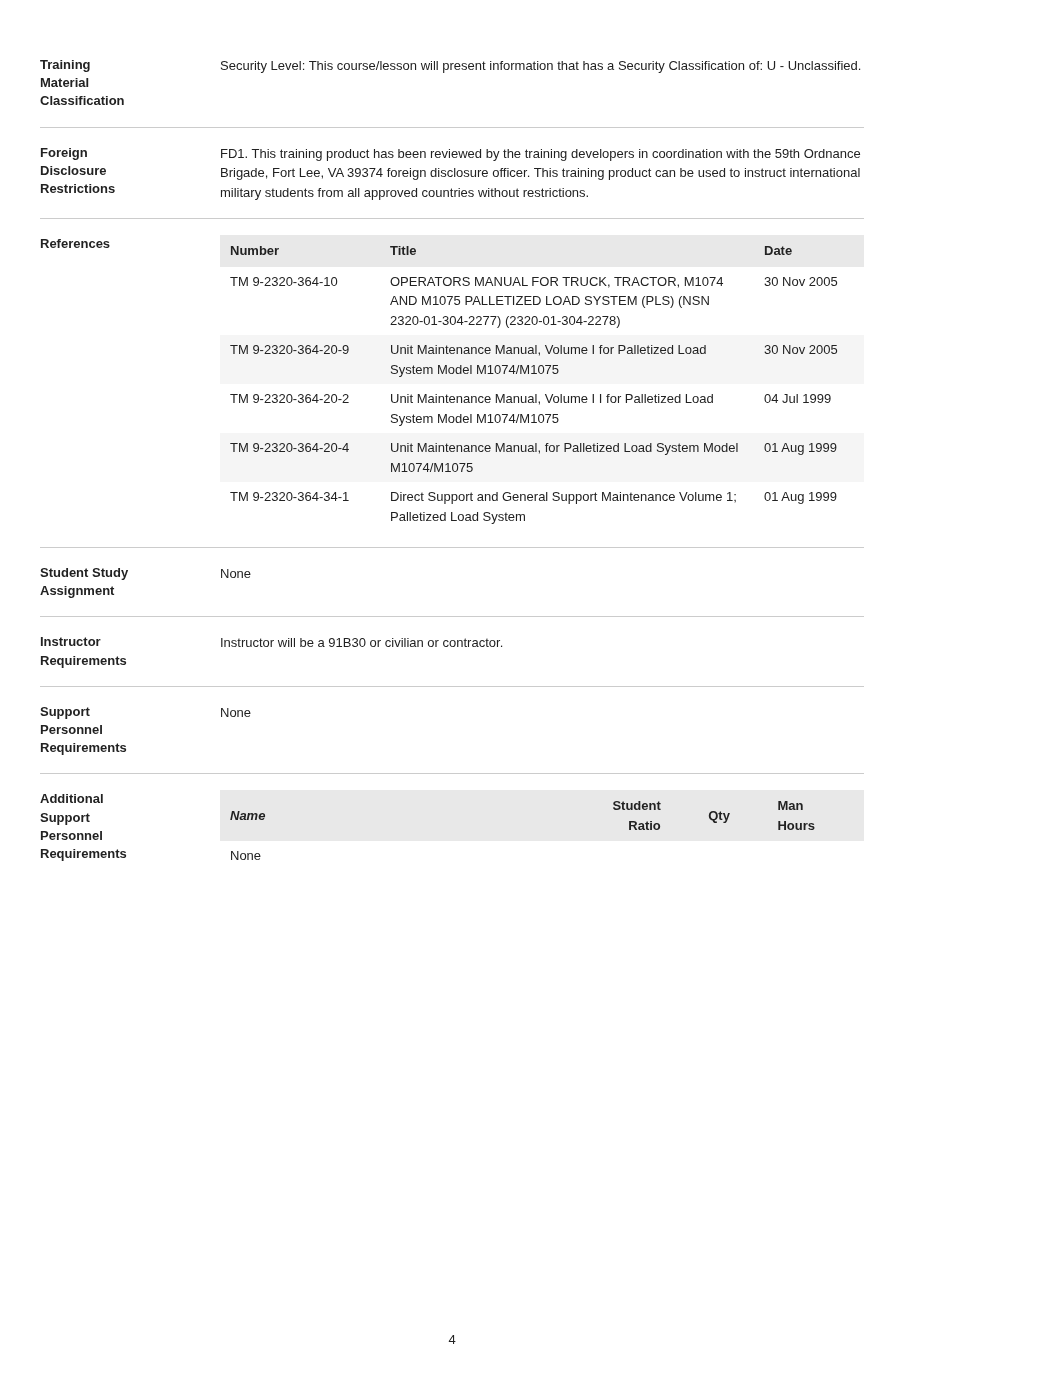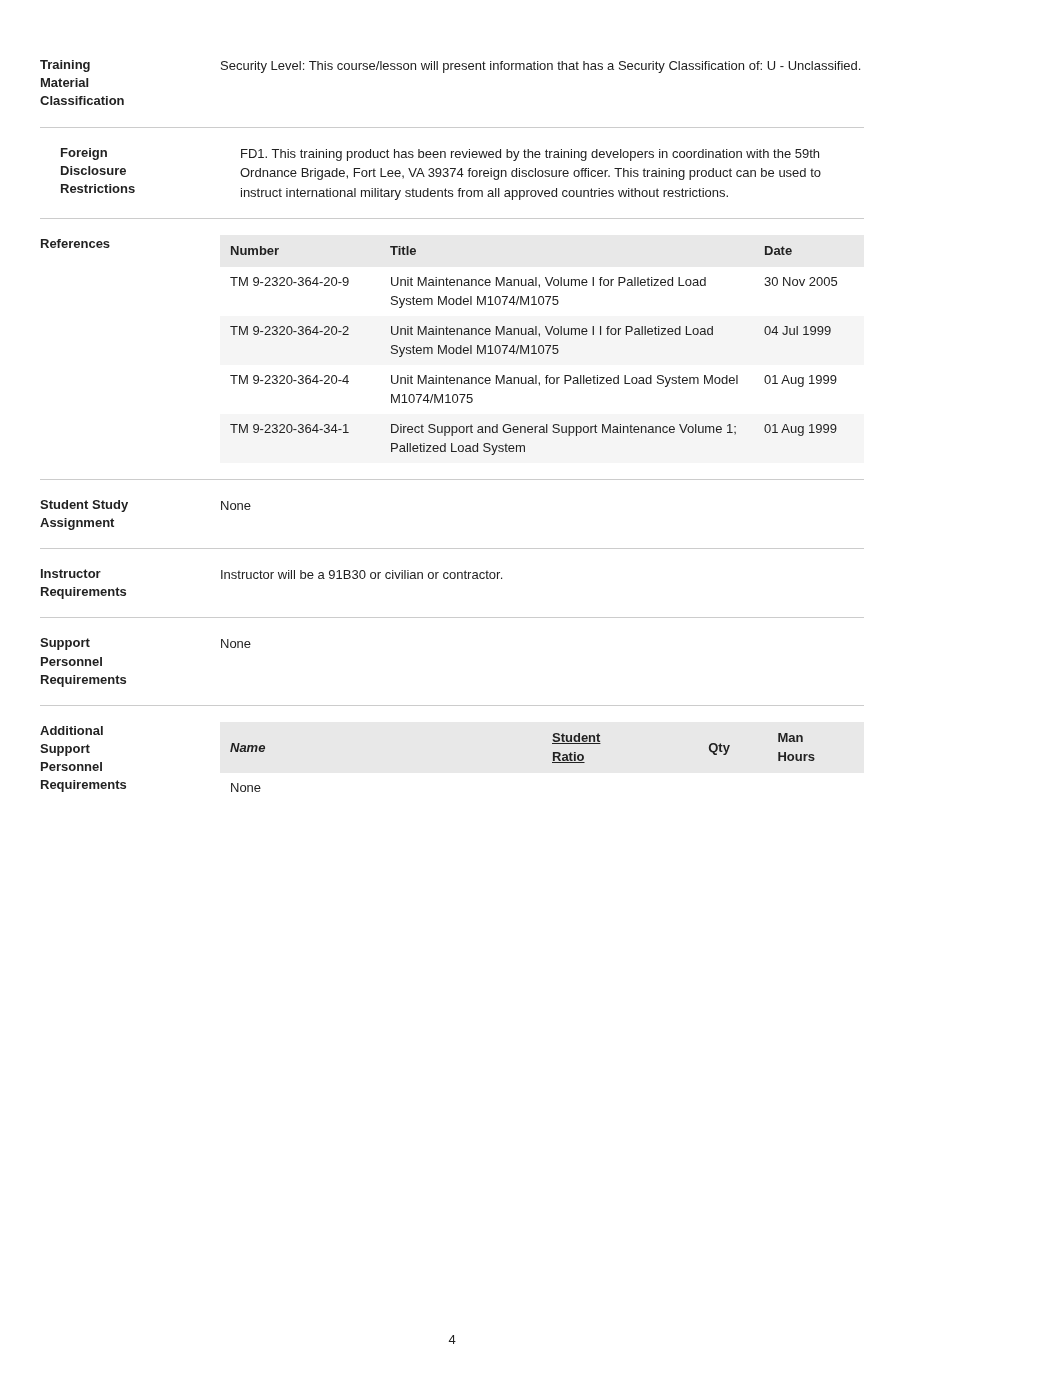--- a/index.html
+++ b/index.html
@@ -140,38 +140,43 @@
 <div class="page">
 
   <div class="section">
     <div class="section-label" style="white-space: pre-line;">Training
 Material
 Classification</div>
     <div class="section-content">Security Level: This course/lesson will present information that has a Security Classification of: U - Unclassified.</div>
   </div>
 
   <div class="section">
-    <div class="section-label" style="white-space: pre-line; margin-left: 20px;">Foreign
+    <div class="section-label" style="white-space: pre-line;">Foreign
 Disclosure
 Restrictions</div>
     <div class="section-content">FD1. This training product has been reviewed by the training developers in coordination with the 59th Ordnance Brigade, Fort Lee, VA 39374 foreign disclosure officer.  This training product can be used to instruct international military students from all approved countries without restrictions.</div>
   </div>
 
   <div class="section">
     <div class="section-label">References</div>
     <div class="section-content">
       <table class="ref-table">
         <thead>
           <tr>
             <th class="col-number">Number</th>
             <th class="col-title">Title</th>
             <th class="col-date">Date</th>
           </tr>
         </thead>
         <tbody id="references-tbody">
+        <tr>
+      <td>TM 9-2320-364-10</td>
+      <td>OPERATORS MANUAL FOR TRUCK, TRACTOR, M1074 AND M1075 PALLETIZED LOAD SYSTEM (PLS) (NSN 2320-01-304-2277) (2320-01-304-2278)</td>
+      <td>30 Nov 2005</td>
+    </tr>
             <tr>
       <td>TM 9-2320-364-20-9</td>
       <td>Unit Maintenance Manual, Volume I for Palletized Load System Model M1074/M1075</td>
       <td>30 Nov 2005</td>
     </tr>
             <tr>
       <td>TM 9-2320-364-20-2</td>
       <td>Unit Maintenance Manual, Volume I I for Palletized Load System Model M1074/M1075</td>
       <td>04 Jul 1999</td>
     </tr>
@@ -212,21 +217,21 @@
   <div class="section">
     <div class="section-label" style="white-space: pre-line;">Additional
 Support
 Personnel
 Requirements</div>
     <div class="section-content">
       <table class="support-table">
         <thead>
           <tr>
             <th class="col-name">Name</th>
-            <th class="col-ratio right" style="text-align:left;text-decoration:underline;">Student<br>Ratio</th>
+            <th class="col-ratio right" style="text-align:right;">Student<br>Ratio</th>
             <th class="col-qty right" style="text-align:center;">Qty</th>
             <th class="col-hours right" style="text-align:left;">Man<br>Hours</th>
           </tr>
         </thead>
         <tbody id="additional-support-tbody">
         <tr>
       <td>None</td>
       <td style="text-align:center;"></td>
       <td style="text-align:center;"></td>
       <td style="text-align:right;"></td>

